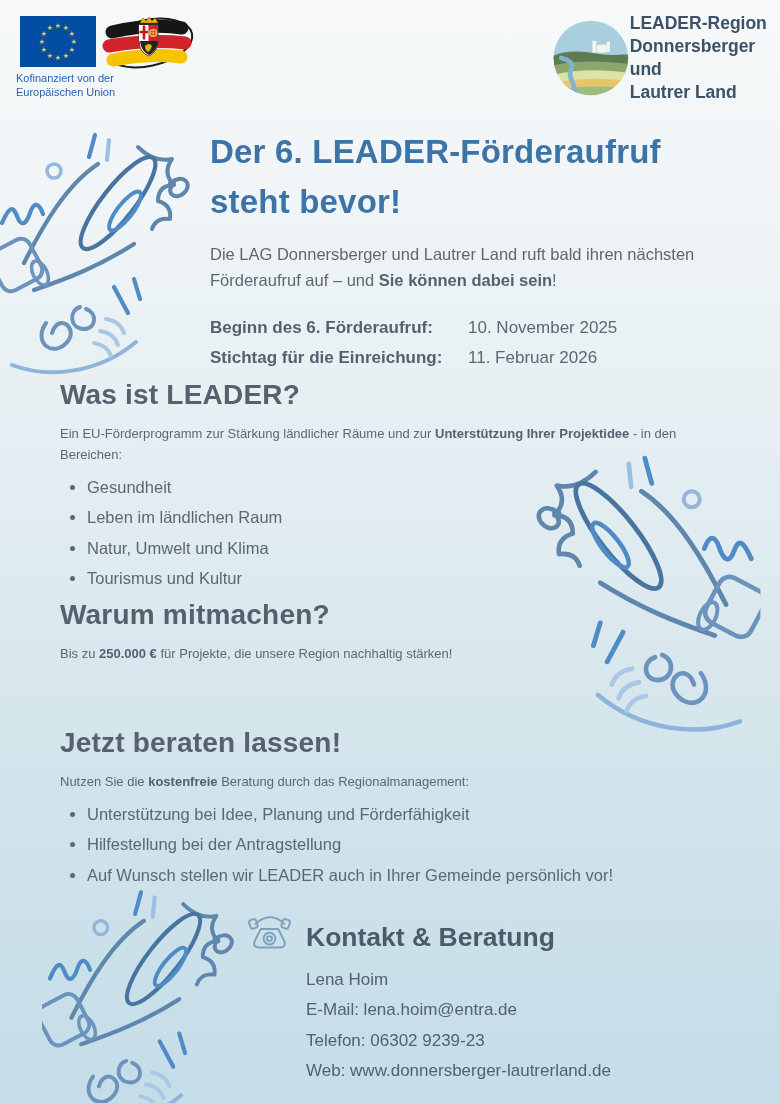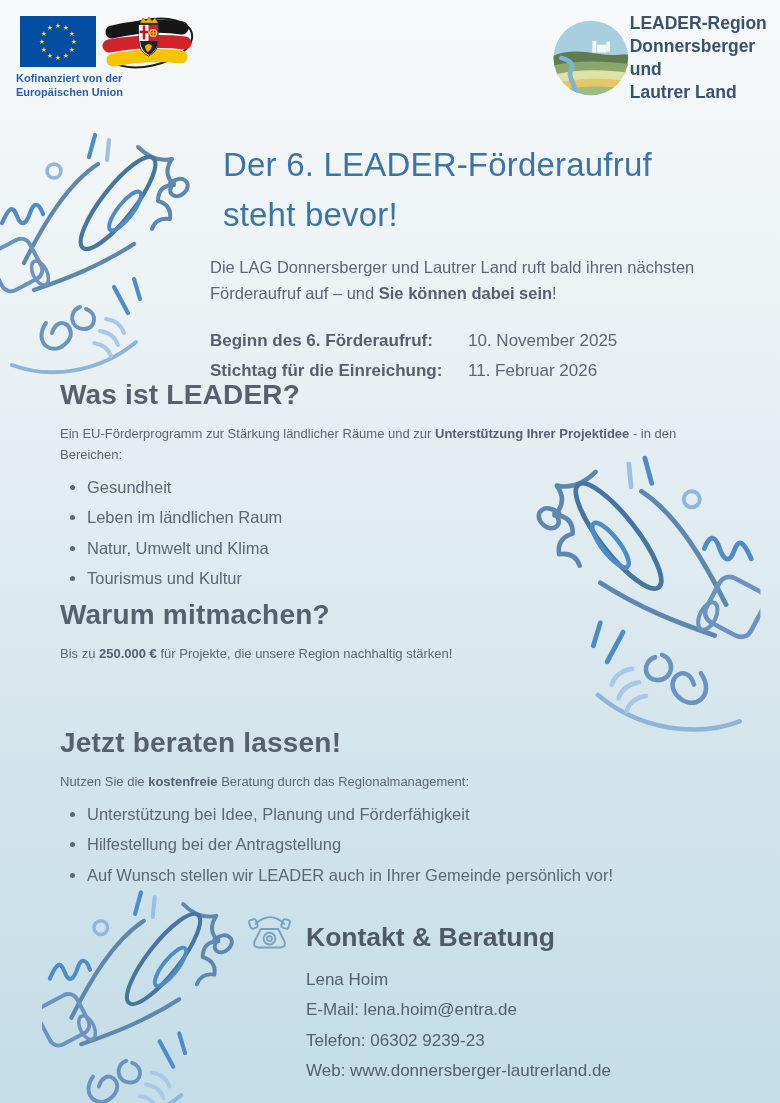--- a/index.html
+++ b/index.html
@@ -5,28 +5,28 @@
   html,body{margin:0;padding:0;}
   body{
     width:780px;height:1103px;position:relative;overflow:hidden;
     font-family:"Liberation Sans","DejaVu Sans",sans-serif;
     background:linear-gradient(180deg,#f7f9fa 0%,#eff4f6 20%,#e2edf1 45%,#d2e4eb 70%,#c4dde8 100%);
   }
   svg{display:block;}
   .abs{position:absolute;}
   
   .eu-flag{left:20px;top:16px;width:76px;height:51px;}
-  .eu-caption{left:16px;top:71px;font-size:11px;font-weight:bold;color:#2b5fad;line-height:1.3;}
+  .eu-caption{left:16px;top:71px;font-size:11px;font-weight:normal;color:#2b5fad;line-height:1.3;}
   .de-flag{left:98px;top:6px;width:100px;height:76px;}
   .logo-wrap{left:552px;top:12px;display:flex;align-items:center;}
   .logo-circle{width:84px;height:84px;}
   .logo-text{font-size:17.5px;font-weight:bold;color:#3b5269;line-height:1.32;}
   
   .hero{left:210px;top:127px;width:556px;}
-  .hero h1{margin:13px;font-size:33px;line-height:1.5;color:#3d74a8;font-weight:normal;letter-spacing:.2px;}
+  .hero h1{margin:0;font-size:33px;line-height:1.5;color:#3d74a8;font-weight:bold;letter-spacing:.2px;}
   .intro{margin:15px 0 0 0;font-size:16.5px;line-height:1.6;color:#5d6774;}
   .dates{margin-top:21px;display:grid;grid-template-columns:258px auto;row-gap:4px;font-size:17px;color:#5d6774;line-height:1.55;}
   .dates .lbl{font-weight:bold;color:#566070;}
   
   .section{left:60px;width:620px;}
   .section h2{margin:0;font-size:28px;color:#57606d;font-weight:bold;letter-spacing:.2px;}
   .section p{margin:13px 0 0 0;font-size:13px;line-height:1.6;color:#5d6774;}
   .section b, .intro b{color:#566070;}
   ul{margin:6px 0 0 0;padding-left:27px;font-size:16.5px;color:#5d6774;}
   li{line-height:1.85;}

